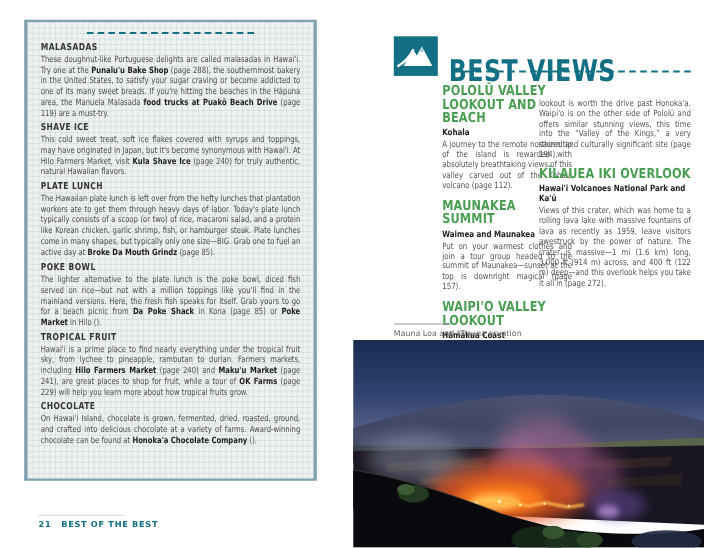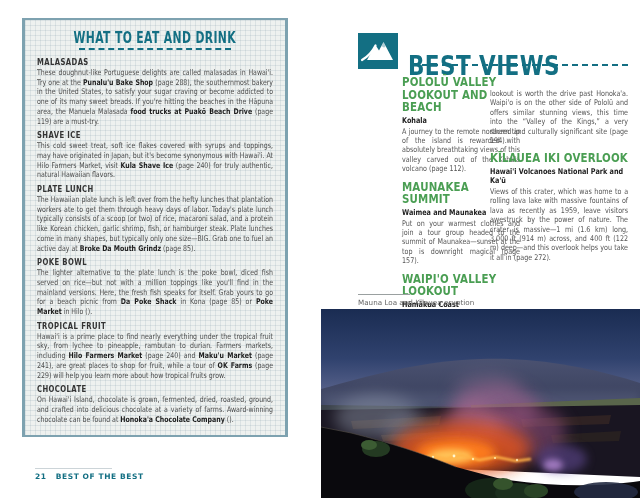--- a/index.html
+++ b/index.html
@@ -56,23 +56,20 @@
   .photo { position:absolute; left:321px; top:309px; width:319px; height:189px; overflow:hidden; }
   .photo svg { display:block; width:100%; height:100%; }
   .footer-rule { position:absolute; left:35px; top:468px; width:77px; border-top:1px solid #ccd4d8; }
   .footer { position:absolute; left:35px; top:472px; color:#136F83; font-size:7.5px; font-weight:bold; letter-spacing:.6px; white-space:nowrap; }
   .footer .pagenum { margin-right:9px; }
 </style>
 </head>
 <body>
 
 <div class="panel">
-  <div class="panel-title-row">
-    <span class="panel-title">WHAT TO EAT AND DRINK</span>
-  </div>
   <div class="panel-dashes"></div>
   <div class="fd-wrap">
       <div class="fd-sec">
         <div class="fd-h">MALASADAS</div>
         <p class="fd-p"><span>These doughnut-like Portuguese delights are called malasadas in Hawai'i. Try one at the </span><span class="b">Punalu'u Bake Shop</span><span> (page 288), the southernmost bakery in the United States, to satisfy your sugar craving or become addicted to one of its many sweet breads. If you're hitting the beaches in the Hāpuna area, the Manuela Malasada </span><span class="b">food trucks at Puakō Beach Drive</span><span> (page 119) are a must-try.</span></p>
       </div>
       <div class="fd-sec">
         <div class="fd-h">SHAVE ICE</div>
         <p class="fd-p"><span>This cold sweet treat, soft ice flakes covered with syrups and toppings, may have originated in Japan, but it's become synonymous with Hawai'i. At Hilo Farmers Market, visit </span><span class="b">Kula Shave Ice</span><span> (page 240) for truly authentic, natural Hawaiian flavors.</span></p>
       </div>

